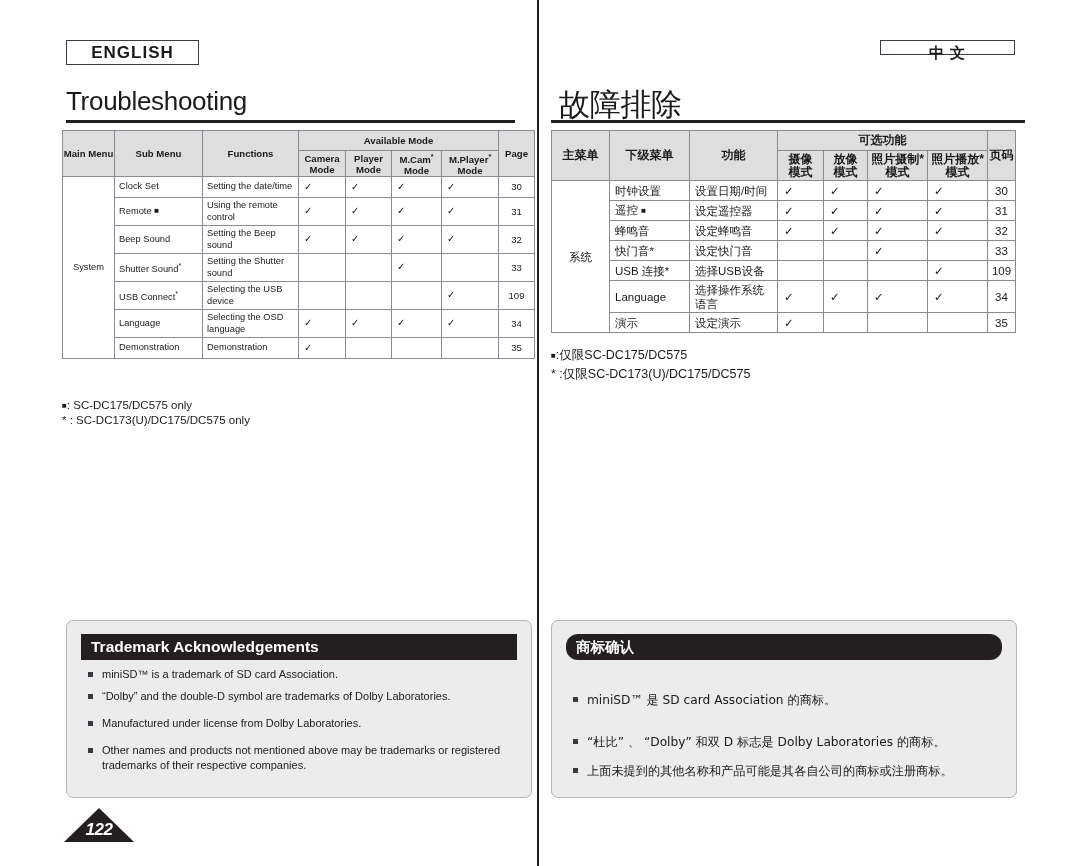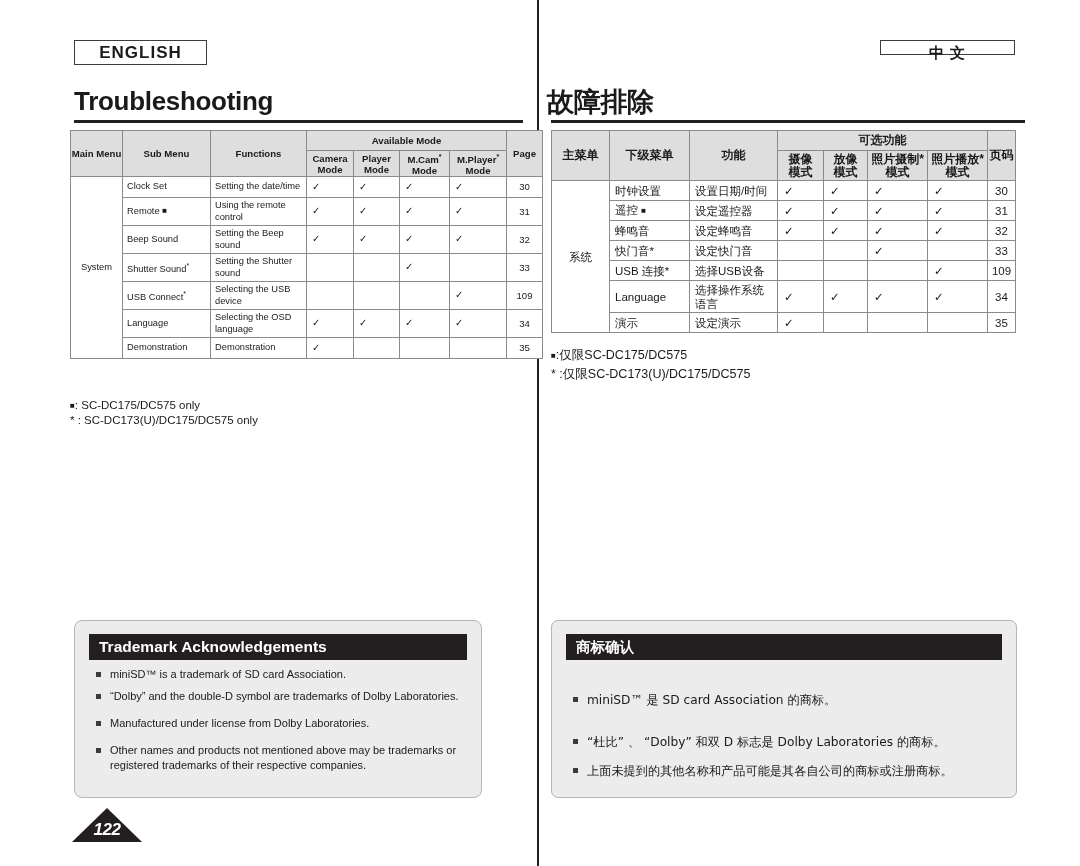--- a/index.html
+++ b/index.html
@@ -29,21 +29,21 @@
     height: 866px;
     background: #231f20;
   }
 
   
   .col {
     position: absolute;
     top: 0;
     height: 866px;
   }
-  .col-en { left: 8px;   width: 537px; }
+  .col-en { left: 0;   width: 537px; }
   .col-zh { left: 539px; width: 541px; }
 
   
   .lang-tag {
     position: absolute;
     border: 1.5px solid #3b3b44;
     background: #ffffff;
     font-weight: bold;
     letter-spacing: 1px;
     text-align: center;
@@ -65,27 +65,27 @@
     line-height: 23px;
     font-size: 15px;
   }
 
   
   .page-title {
     position: absolute;
     left: 66px;
     top: 86px;
     font-size: 26px;
-    font-weight: bold;
+    font-weight: normal;
     letter-spacing: -0.3px;
   }
   .page-title-zh {
-    left: 8px;
+    left: 20px;
     top: 84px;
-    font-size: 27px;
+    font-size: 31px;
   }
   .title-rule {
     position: absolute;
     left: 66px;
     top: 120px;
     width: 449px;
     height: 3px;
     background: #231f20;
   }
   .title-rule-zh {
@@ -154,39 +154,39 @@
   .fn-zh { left: 551px; top: 346px; font-size: 12.5px; line-height: 18px; }
 
   
   .tm-panel {
     position: absolute;
     box-sizing: border-box;
     border: 1px solid #b5b5bd;
     border-radius: 7px;
     background: #ececec;
   }
-  .tm-en { left: 66px;  top: 620px; width: 408px; height: 178px; border-radius: 8px; }
+  .tm-en { left: 66px;  top: 620px; width: 466px; height: 178px; }
   .tm-zh { left: 551px; top: 620px; width: 466px; height: 178px; }
 
   .tm-header {
     position: absolute;
     left: 14px;
     top: 13px;
     right: 14px;
     height: 26px;
     background: #231f20;
     color: #ffffff;
     font-weight: bold;
     display: flex;
     align-items: center;
     padding-left: 10px;
     box-sizing: border-box;
   }
   .tm-en .tm-header { font-size: 15.5px; }
-  .tm-zh .tm-header { font-size: 14.5px; }
+  .tm-zh .tm-header { font-size: 14.5px; border-radius: 12px; }
 
   .tm-body {
     position: absolute;
     left: 18px;
     top: 46px;
     right: 14px;
   }
   .tm-item {
     position: relative;
     padding-left: 17px;

